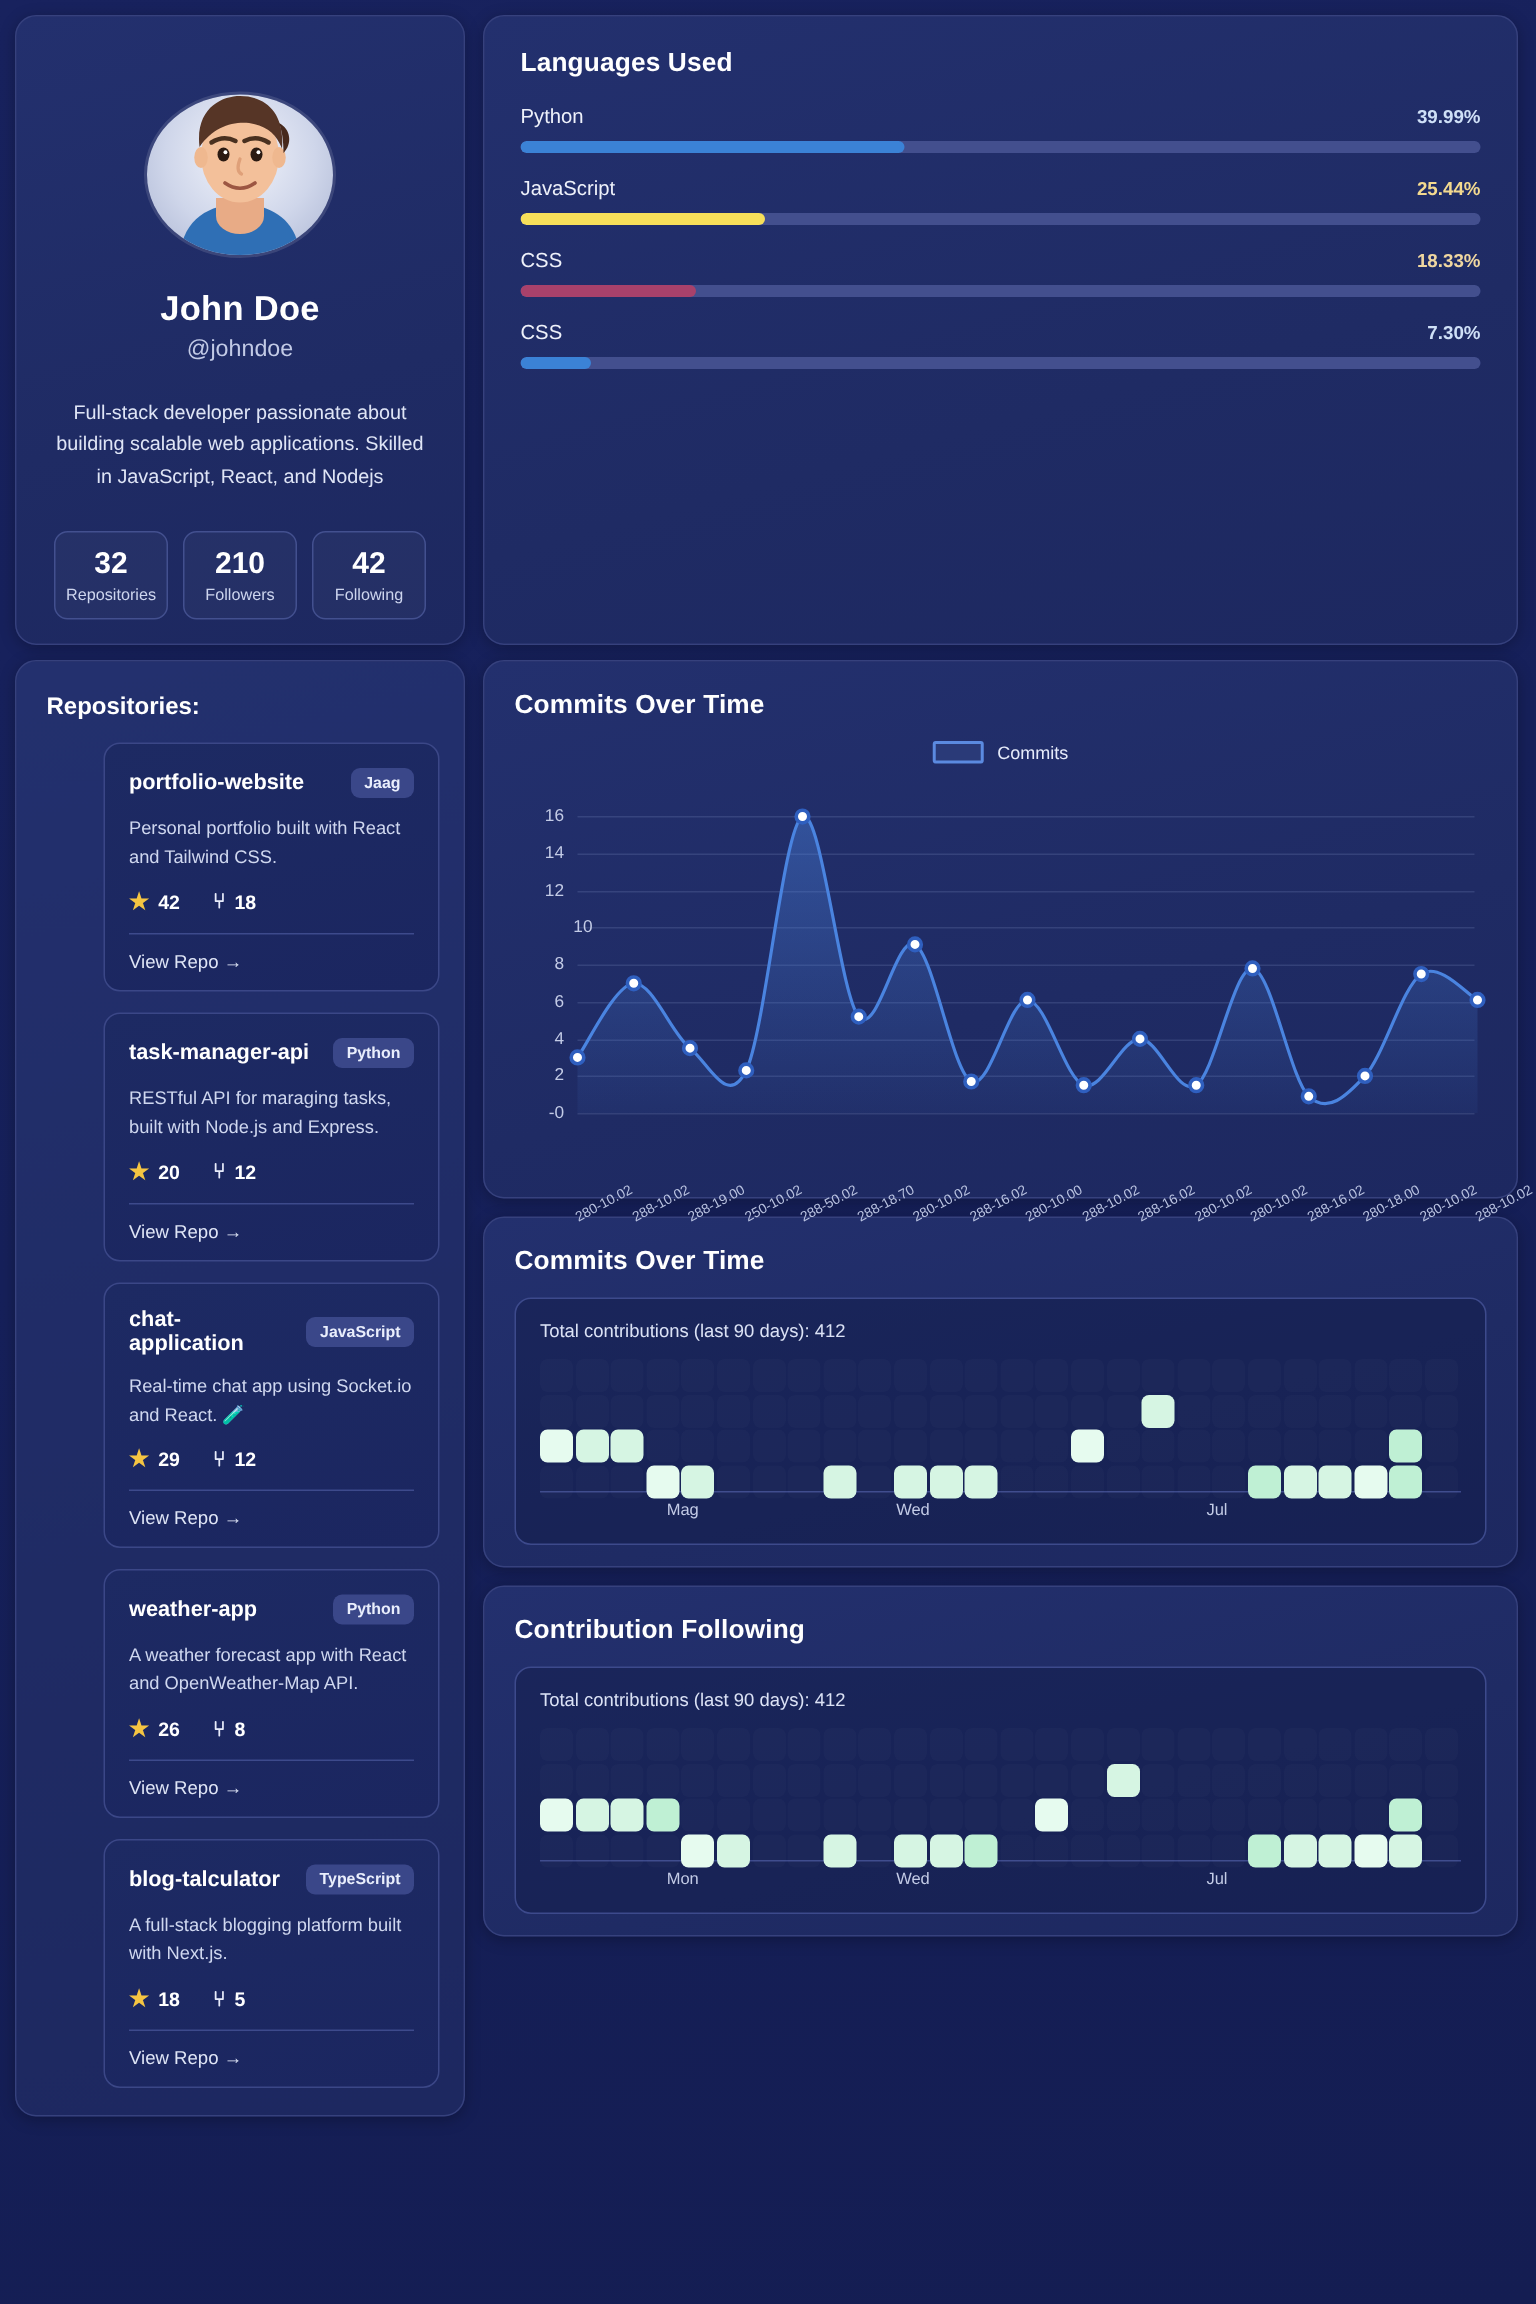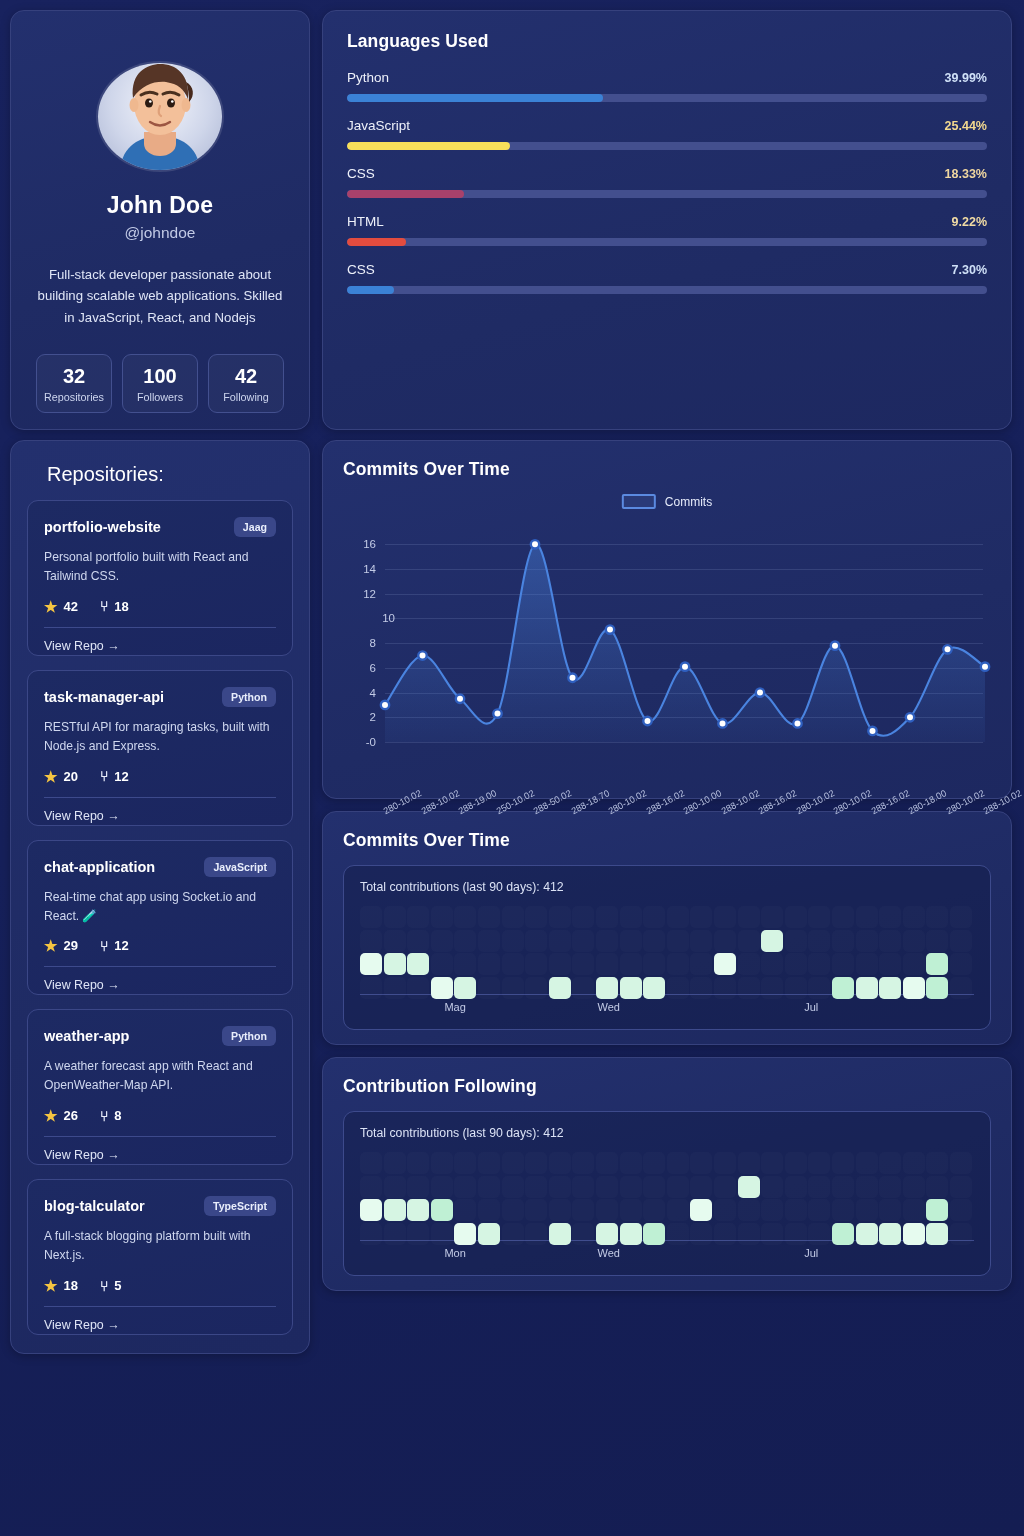--- a/index.html
+++ b/index.html
@@ -58,25 +58,25 @@
   .lang-list { margin-top: 18px; }
   .lang-row + .lang-row { margin-top: 16px; }
   .lang-head { display:flex; justify-content:space-between; align-items:baseline; }
   .lang-name { font-size: 13.5px; color:#eef1fa; }
   .lang-pct { font-size: 12.5px; font-weight: 700; }
   .track { height: 8px; border-radius: 5px; background:#434f8e; margin-top: 9px; overflow:hidden; }
   .fill { height: 100%; border-radius: 5px; }
 
   
   .repos { padding: 16px 16px 18px; grid-column: 1; }
-  .repos-title { font-size: 20px; font-weight: 400; color:#ffffff; margin: 6px 20px 14px; }
+  .repos-title { font-size: 16px; font-weight: 700; color:#ffffff; margin: 6px 4px 14px; }
   .repo {
     background: linear-gradient(165deg,#1d2a63 0%,#1b2660 100%);
     border: 1px solid #3b4787; border-radius: 11px;
-    padding: 16px 16px 2px; margin-bottom: 14px;
+    padding: 16px 16px 12px; margin-bottom: 14px; margin-left: 42px;
   }
   .repo:last-child { margin-bottom: 0; }
   .repo-head { display:flex; align-items:center; justify-content:space-between; gap: 8px; }
   .repo-name { font-size: 14.5px; font-weight: 700; color:#ffffff; }
   .badge {
     font-size: 10.6px; font-weight: 700; color:#e9eefc;
     background:#3a4789; border-radius: 6px; padding: 4px 9px; white-space:nowrap;
   }
   .repo-desc { font-size: 12.2px; line-height: 1.55; color:#cfd7ef; margin-top: 11px; }
   .repo-meta { display:flex; align-items:center; gap: 22px; margin-top: 13px; }
@@ -143,21 +143,21 @@
     </div>
     <div class="p-name">John Doe</div>
     <div class="p-handle">@johndoe</div>
     <div class="p-bio">Full-stack developer passionate about building scalable web applications. Skilled in JavaScript, React, and Nodejs</div>
     <div class="stats">
       <div class="stat">
         <div class="stat-num">32</div>
         <div class="stat-lbl">Repositories</div>
       </div>
       <div class="stat">
-        <div class="stat-num">100</div>
+        <div class="stat-num">210</div>
         <div class="stat-lbl">Followers</div>
       </div>
       <div class="stat">
         <div class="stat-num">42</div>
         <div class="stat-lbl">Following</div>
       </div>
     </div>
   </div>
 
   <div class="card lang">
@@ -181,29 +181,20 @@
             <div class="fill" style="width: 25.44%; background: rgb(247, 223, 90);"></div>
           </div>
         </div>
         <div class="lang-row">
           <div class="lang-head">
             <span class="lang-name">CSS</span>
             <span class="lang-pct" style="color: rgb(240, 215, 160);">18.33%</span>
           </div>
           <div class="track">
             <div class="fill" style="width: 18.33%; background: rgb(168, 65, 107);"></div>
-          </div>
-        </div>
-        <div class="lang-row">
-          <div class="lang-head">
-            <span class="lang-name">HTML</span>
-            <span class="lang-pct" style="color: rgb(242, 220, 164);">9.22%</span>
-          </div>
-          <div class="track">
-            <div class="fill" style="width: 9.22%; background: rgb(227, 76, 63);"></div>
           </div>
         </div>
         <div class="lang-row">
           <div class="lang-head">
             <span class="lang-name">CSS</span>
             <span class="lang-pct" style="color: rgb(207, 224, 247);">7.30%</span>
           </div>
           <div class="track">
             <div class="fill" style="width: 7.3%; background: rgb(59, 130, 214);"></div>
           </div>

